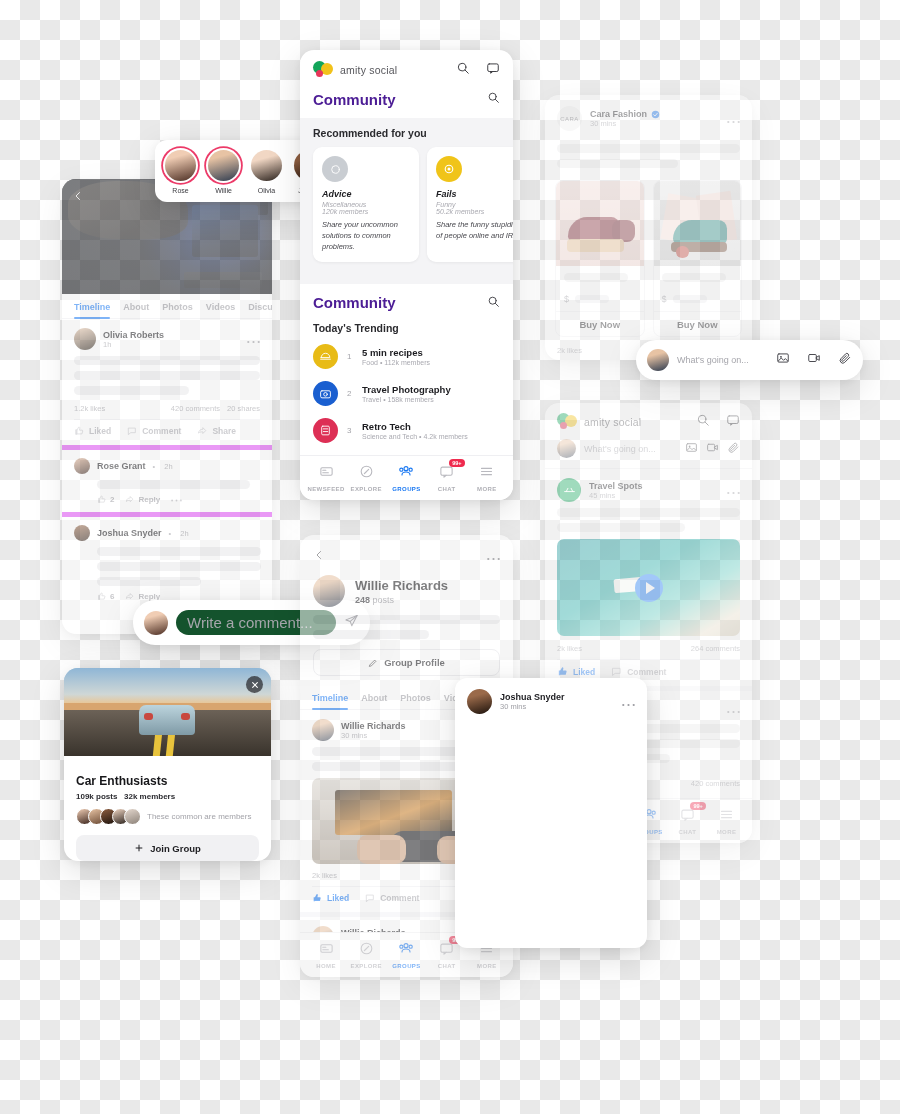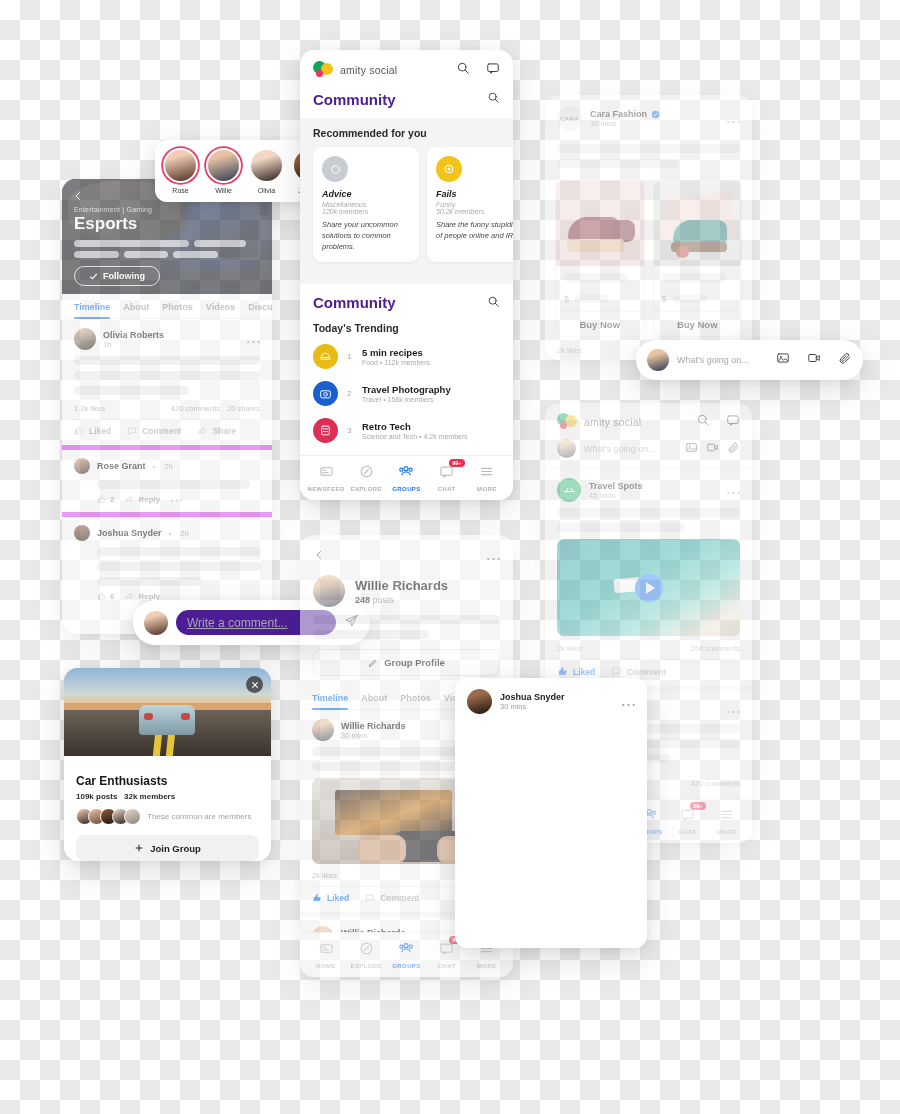--- a/index.html
+++ b/index.html
@@ -83,22 +83,22 @@
   #stories{left:155px;top:140px;width:215px;height:62px;border-radius:12px;display:flex;
     align-items:center;justify-content:space-around;padding:0 4px;}
   .story{width:36px;text-align:center;}
   .story .ring{width:31px;height:31px;border-radius:50%;margin:0 auto;padding:2px;background:#fff;}
   .story.active .ring{box-shadow:0 0 0 1.8px #ec3a68;}
   .story .inner{width:100%;height:100%;border-radius:50%;overflow:hidden;background:#d8dce1;}
   .story .nm{font-size:7px;color:#3a3a3f;margin-top:4px;}
 
   
   #composer{left:133px;top:600px;width:215px;height:45px;border-radius:22px;display:flex;align-items:center;gap:8px;padding:0 11px;}
-  .cinput{flex:1;background:#4c1d95;border-radius:16px;height:25px;display:flex;align-items:center;padding:0 11px;
-    font-size:12px;color:#a6a6ac;text-decoration:underline;}
+  .cinput{flex:1;background:#14532d;border-radius:16px;height:25px;display:flex;align-items:center;padding:0 11px;
+    font-size:15px;color:#a6a6ac;}
 
   
   #car{left:64px;top:668px;width:207px;height:193px;}
   .carimg{height:88px;position:relative;overflow:hidden;
     background:linear-gradient(180deg,#9fc2dd 0 36%,#d8a56f 36% 52%,#4a4136 52% 100%);}
   .carimg .sky{position:absolute;left:0;right:0;top:0;height:40%;
     background:linear-gradient(180deg,#8fb6d6,#cfd7d6 75%,#e7c79a);}
   .carimg .road{position:absolute;left:0;right:0;bottom:0;height:52%;
     background:linear-gradient(180deg,#6c6257,#39332c);}
   .carimg .ylw{position:absolute;left:44%;bottom:0;width:7px;height:48%;background:#e8c33c;transform:skewX(-6deg);}
@@ -220,39 +220,20 @@
       <div class="hand"></div>
       <div class="mon2"></div>
       <div class="mon"></div>
       <div class="kb"></div>
       <div class="cover-grad"></div>
       <span class="back-chev">
         <svg width="12" height="12" viewBox="0 0 24 24">
             <path class="ic" style="stroke:#fff" d="M15 5 L8 12 L15 19"></path>
           </svg>
       </span>
-      <div class="cover-info">
-        <div class="cat">Entertainment | Gaming</div>
-        <div class="ctitle">Esports</div>
-        <div class="row" style="gap:5px">
-          <div class="wbar" style="width:62%"></div>
-          <div class="wbar" style="width:28%"></div>
-        </div>
-        <div class="row" style="gap:5px;margin-top:4px">
-          <div class="wbar" style="width:24%"></div>
-          <div class="wbar" style="width:24%"></div>
-          <div class="wbar" style="width:24%"></div>
-        </div>
-        <div class="follow">
-          <svg width="9" height="9" viewBox="0 0 24 24">
-              <path class="ic" style="stroke:#fff;stroke-width:3" d="M4 13 L9 18 L20 6"></path>
-            </svg>
-          <span>Following</span>
-        </div>
-      </div>
     </div>
 
     <div class="tabs">
       <div class="on">Timeline</div>
       <div class="off">About</div>
       <div class="off">Photos</div>
       <div class="off">Videos</div>
       <div class="off">Discussion</div>
     </div>
 

